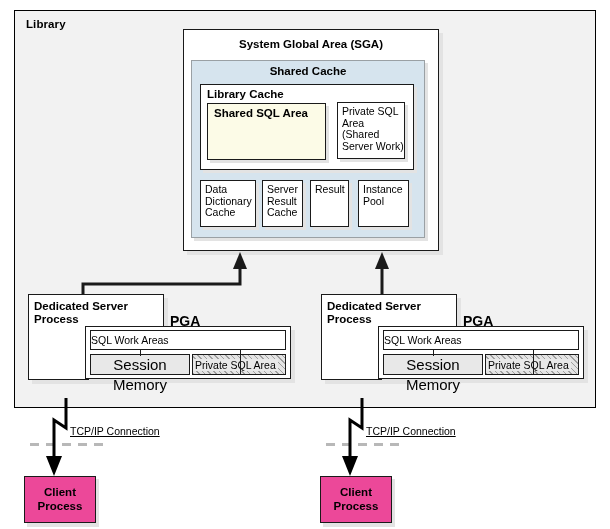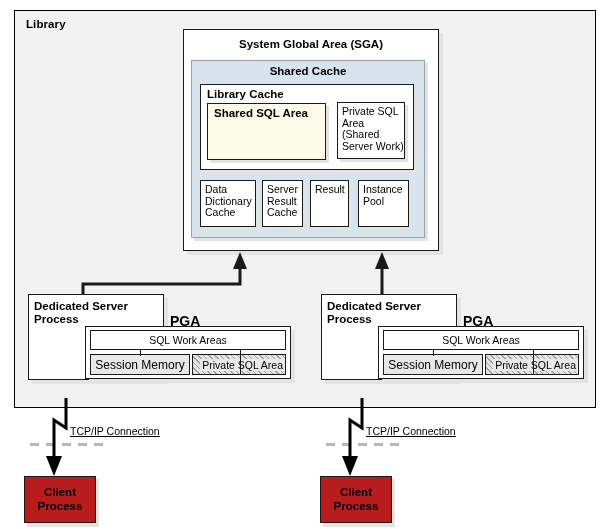--- a/index.html
+++ b/index.html
@@ -166,43 +166,42 @@
     border: 1.8px solid #1a1a1a;
   }
   #pga0-shadow { left: 89px; } #pga0-box { left: 85px; }
   #pga1-shadow { left: 382px; } #pga1-box { left: 378px; }
 
   
   .swa {
     height: 20px;
     background: #ffffff;
     border: 1px solid #1a1a1a;
-    text-align: center;
     line-height: 19px;
     font-size: 10.5px;
   }
   #swa0 { left: 90px; top: 330px; width: 196px; }
   #swa1 { left: 383px; top: 330px; width: 196px; }
 
   
   .sessmem {
     top: 354px; height: 21px;
     background: #e8e8e8;
     border: 1px solid #1a1a1a;
     text-align: center;
     line-height: 20px;
-    font-size: 12px;
+    font-size: 15px;
   }
   #sess0 { left: 90px; width: 100px; }
   #sess1 { left: 383px; width: 100px; }
 
   .privarea {
     top: 354px; height: 21px;
     border: 1px solid #1a1a1a;
-    text-align: right;
+    text-align: left;
     line-height: 20px;
     font-size: 10.5px;
     background-color: #e4e4e4;
     background-image:
       repeating-linear-gradient(45deg, rgba(0,0,0,.30) 0 1px, transparent 1px 4px);
   }
   .privarea span {
     background: #e9e9e9;
     padding: 0 2px;
   }
@@ -226,21 +225,21 @@
   #dash1 { left: 326px; }
 
   .bolt-svg { top: 398px; width: 40px; height: 80px; }
   #bolt0 { left: 44px; }
   #bolt1 { left: 340px; }
 
   
   .client-shadow { top: 479px; width: 72px; height: 48px; }
   .client-box {
     top: 476px; width: 72px; height: 47px;
-    background: #b91c1c;
+    background: #ec4899;
     border: 1.8px solid #1a1a1a;
     text-align: center;
     font-weight: bold;
     font-size: 11.5px;
     line-height: 14px;
     padding-top: 8px;
   }
   #client0-shadow { left: 27px; } #client0-box { left: 24px; }
   #client1-shadow { left: 323px; } #client1-box { left: 320px; }
 </style>

